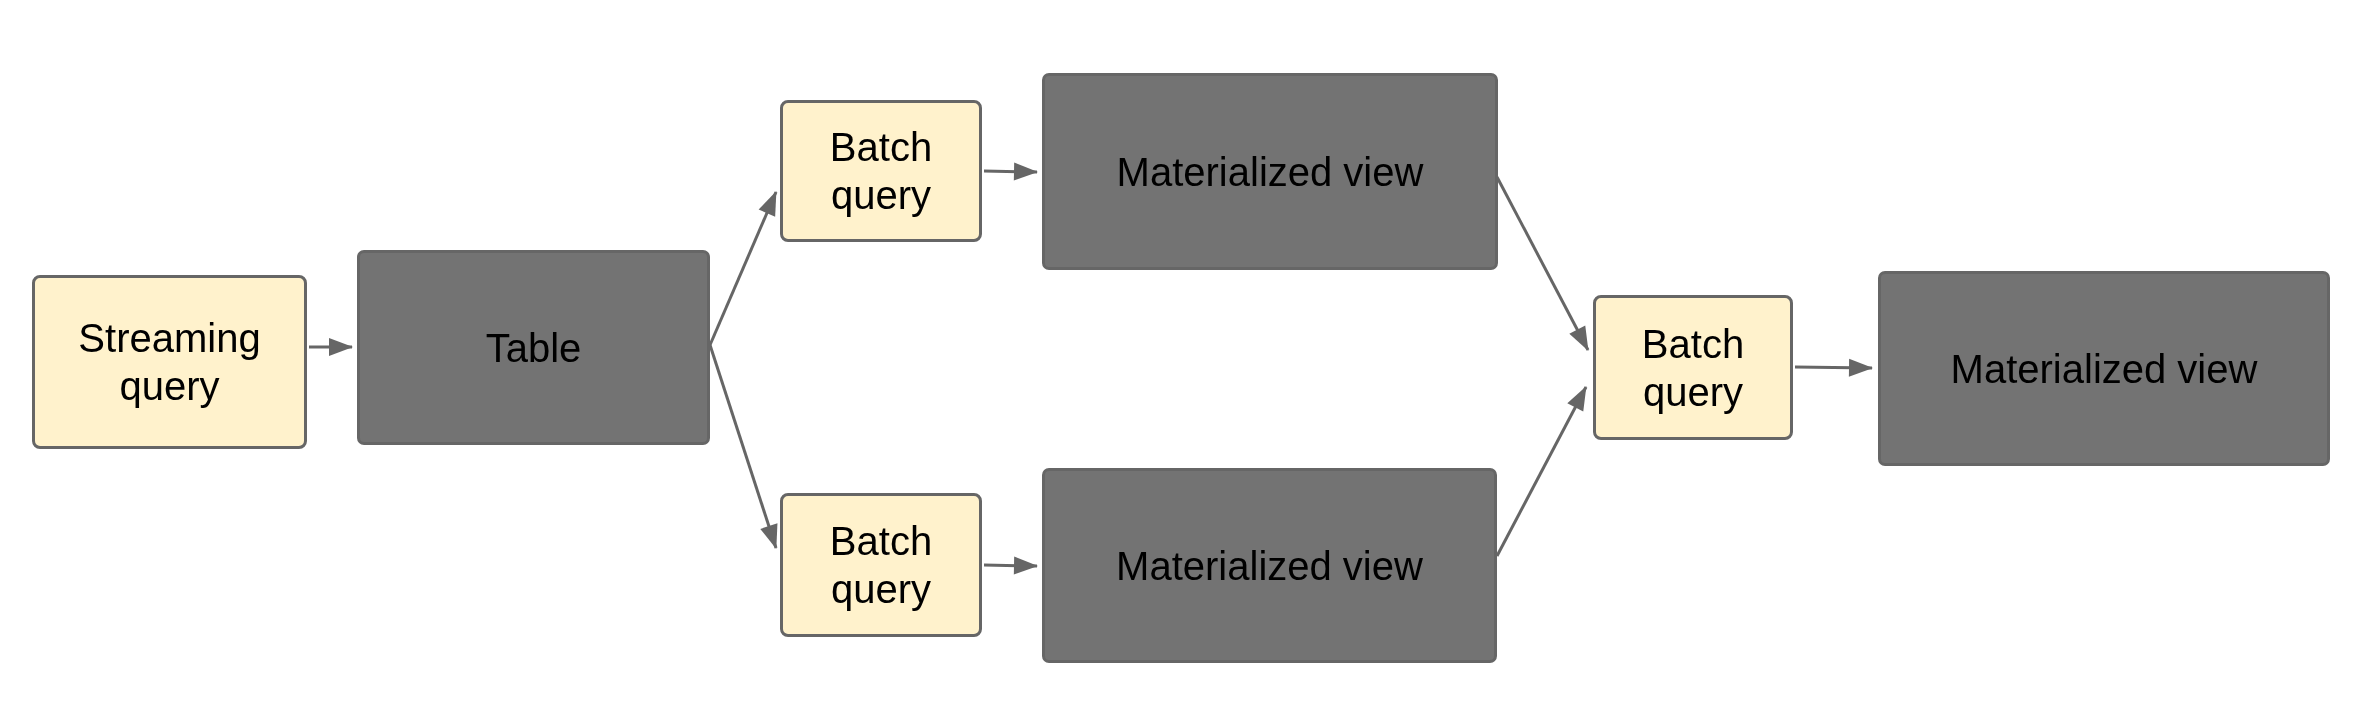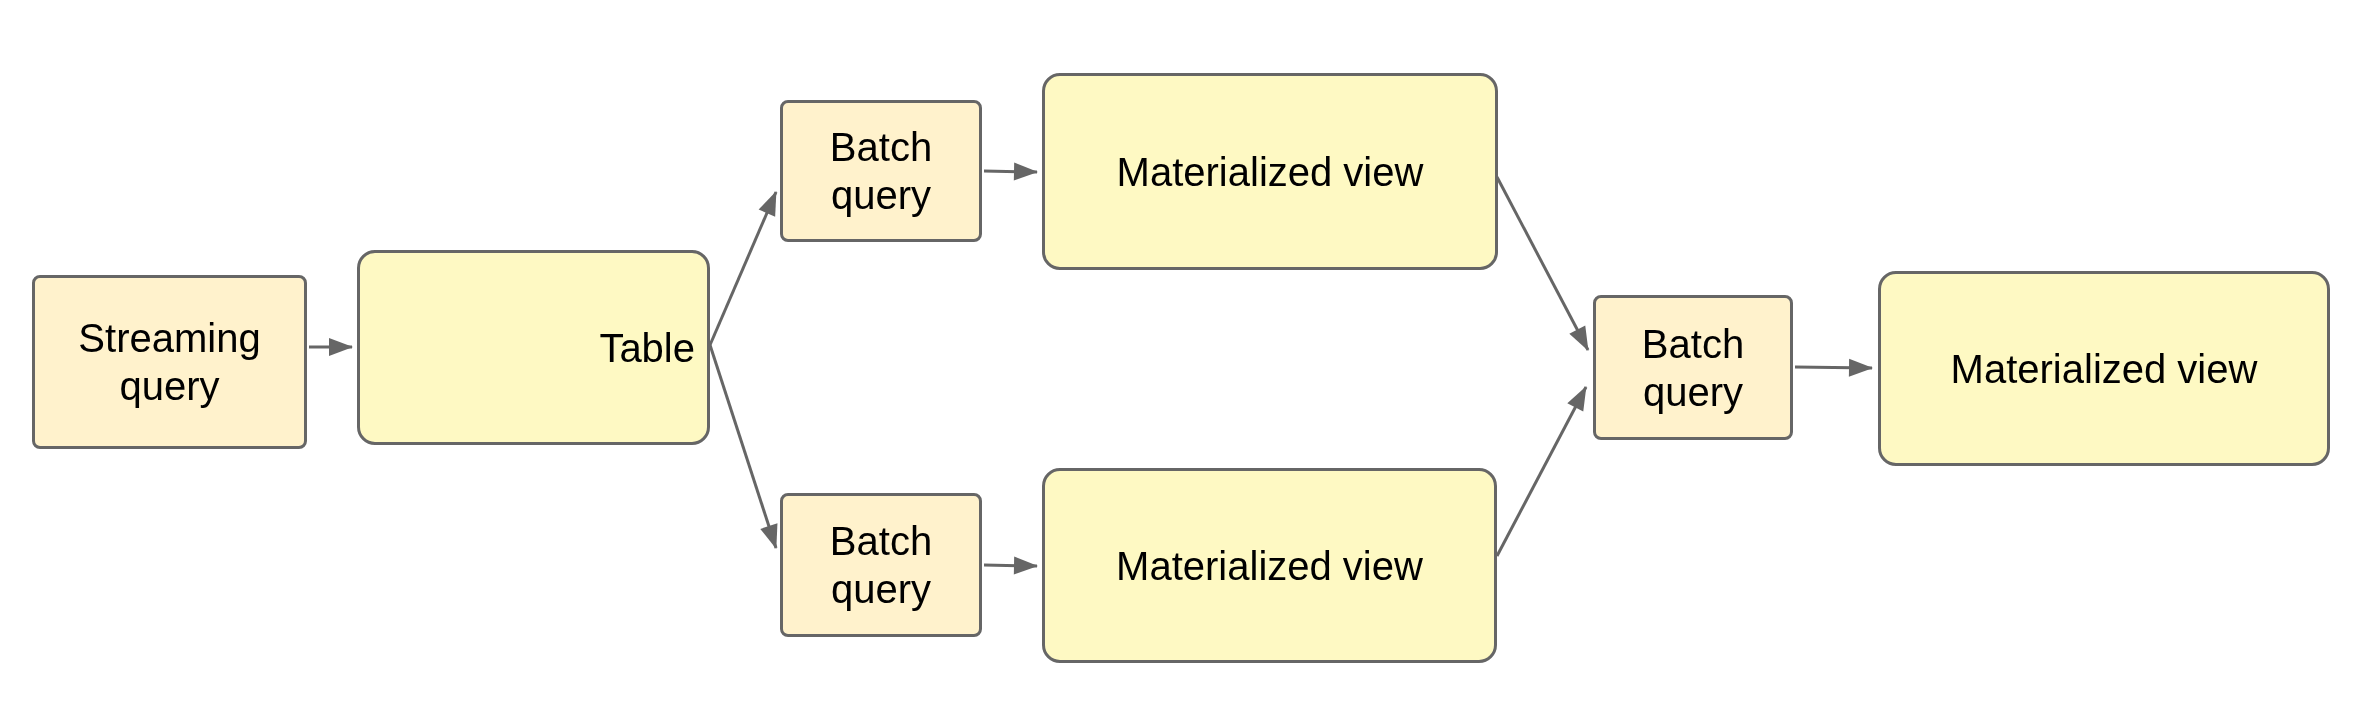--- a/index.html
+++ b/index.html
@@ -43,22 +43,22 @@
   .node .label {
     display: block;
     width: 100%;
   }
   .query {
     background: #FFF2CC;
     border-radius: 8px;
     text-align: center;
   }
   .entity {
-    background: #fef9c3;
-    border-radius: 18px;
+    background: #737373;
+    border-radius: 7px;
   }
 </style>
 </head>
 <body>
 
 <div class="canvas">
 
   <svg class="edges" width="2370" height="720" viewBox="0 0 2370 720" xmlns="http://www.w3.org/2000/svg">
     <defs>
       <marker id="ah" markerUnits="userSpaceOnUse" markerWidth="26" markerHeight="20" refX="24" refY="10" orient="auto">
@@ -72,21 +72,21 @@
     <line class="edge-line" x1="984" y1="565" x2="1037" y2="566" marker-end="url(#ah)"></line>
     <line class="edge-line" x1="1497" y1="177" x2="1588" y2="350" marker-end="url(#ah)"></line>
     <line class="edge-line" x1="1497" y1="556" x2="1586" y2="387" marker-end="url(#ah)"></line>
     <line class="edge-line" x1="1795" y1="367" x2="1872" y2="368" marker-end="url(#ah)"></line>
   </svg>
 
   <div class="node query" style="left:32px; top:275px; width:275px; height:174px;">
     <span class="label">Streaming query</span>
   </div>
 
-  <div class="node entity" style="left:357px; top:250px; width:353px; height:195px;text-align:right;">
+  <div class="node entity" style="left:357px; top:250px; width:353px; height:195px;">
     <span class="label">Table</span>
   </div>
 
   <div class="node query" style="left:780px; top:100px; width:202px; height:142px;">
     <span class="label">Batch query</span>
   </div>
 
   <div class="node entity" style="left:1042px; top:73px; width:456px; height:197px;">
     <span class="label">Materialized view</span>
   </div>

